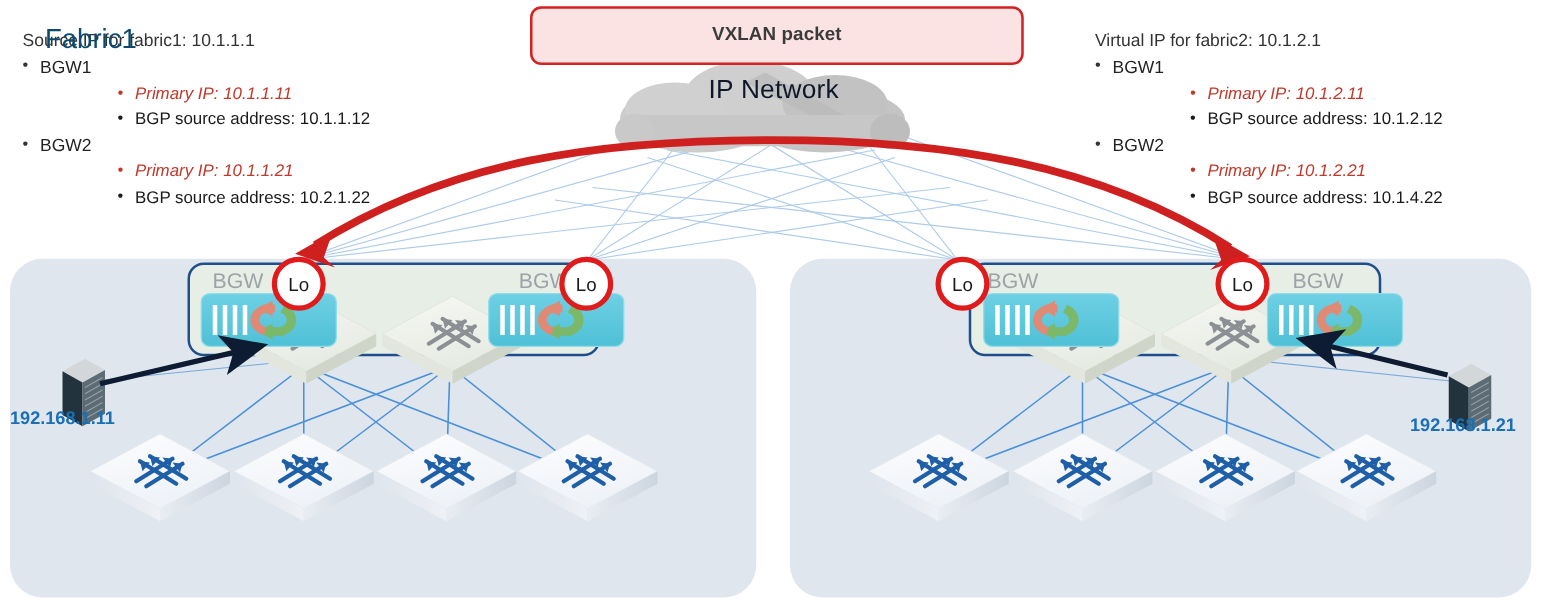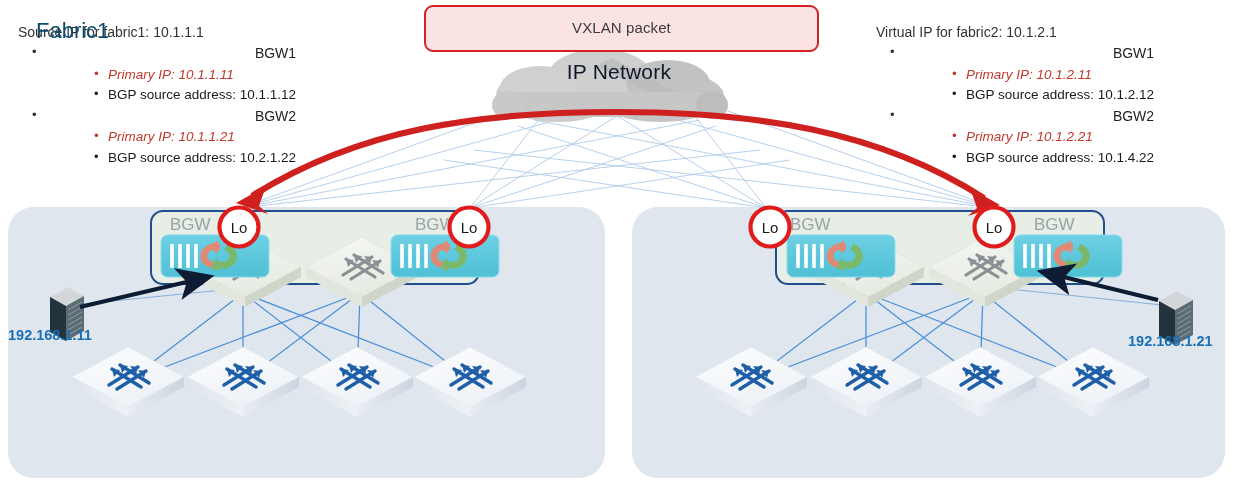--- a/index.html
+++ b/index.html
@@ -9,40 +9,40 @@
     background:#ffffff;
     font-family:"Liberation Sans", sans-serif;
     overflow:hidden;
     position:relative;
   }
   #stage{position:relative;width:1233px;height:493px;overflow:hidden;}
 
   
   .info-block{position:absolute;font-size:13.5px;color:#222;line-height:1.52;}
   .info-title{font-size:14px;color:#333;white-space:nowrap;}
-  .lvl1{margin-left:28px;position:relative;white-space:nowrap;text-align:right;}
+  .lvl1{margin-left:14px;position:relative;white-space:nowrap;}
   .lvl1::before{content:"\2022";position:absolute;left:-14px;top:-1px;color:#333;font-size:13px;}
   .lvl1 > .bgw-name{font-size:14px;color:#222;}
   .lvl2{margin-left:90px;position:relative;white-space:nowrap;font-size:13.5px;}
   .lvl2::before{content:"\2022";position:absolute;left:-14px;top:-1px;font-size:13px;}
   .lvl2.red{color:#c0392b;font-style:italic;}
   .lvl2.red::before{color:#c0392b;}
   .lvl2.dark{color:#1a1a1a;}
   .lvl2.dark::before{color:#1a1a1a;}
 
   #info-left{left:18px;top:22px;}
   #info-right{left:876px;top:22px;}
 
   
   #vxlan-callout{
     position:absolute;left:424px;top:5px;width:395px;height:47px;
     background:#fbe3e3;border:2.2px solid #d42222;border-radius:9px;
     box-sizing:border-box;
     display:flex;flex-direction:column;align-items:center;justify-content:center;
-    font-weight:normal;color:#3b3b3b;letter-spacing:.1px;z-index:40;
+    font-weight:bold;color:#3b3b3b;letter-spacing:.1px;z-index:40;
   }
   #vxlan-callout .l1{font-size:15px;line-height:1.12;}
   #vxlan-callout .l2{font-size:15px;line-height:1.2;}
   .ipred{color:#d42222;}
   #cloud-label{
     position:absolute;left:496px;top:60px;width:246px;text-align:center;
     font-size:21px;color:#0f172a;z-index:20;letter-spacing:.2px;
   }
 
   

